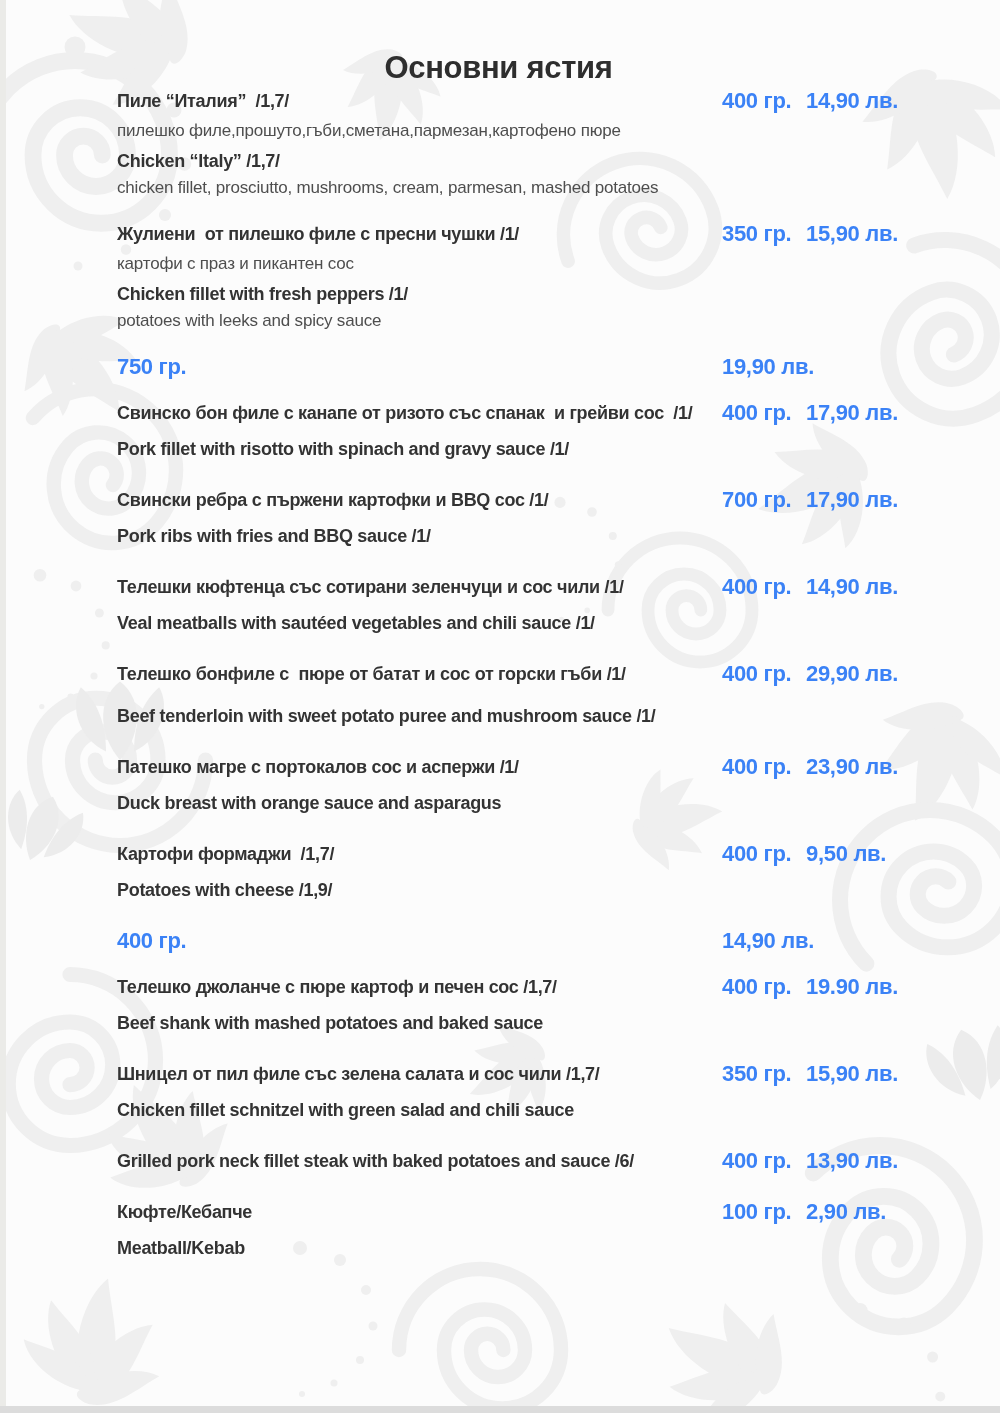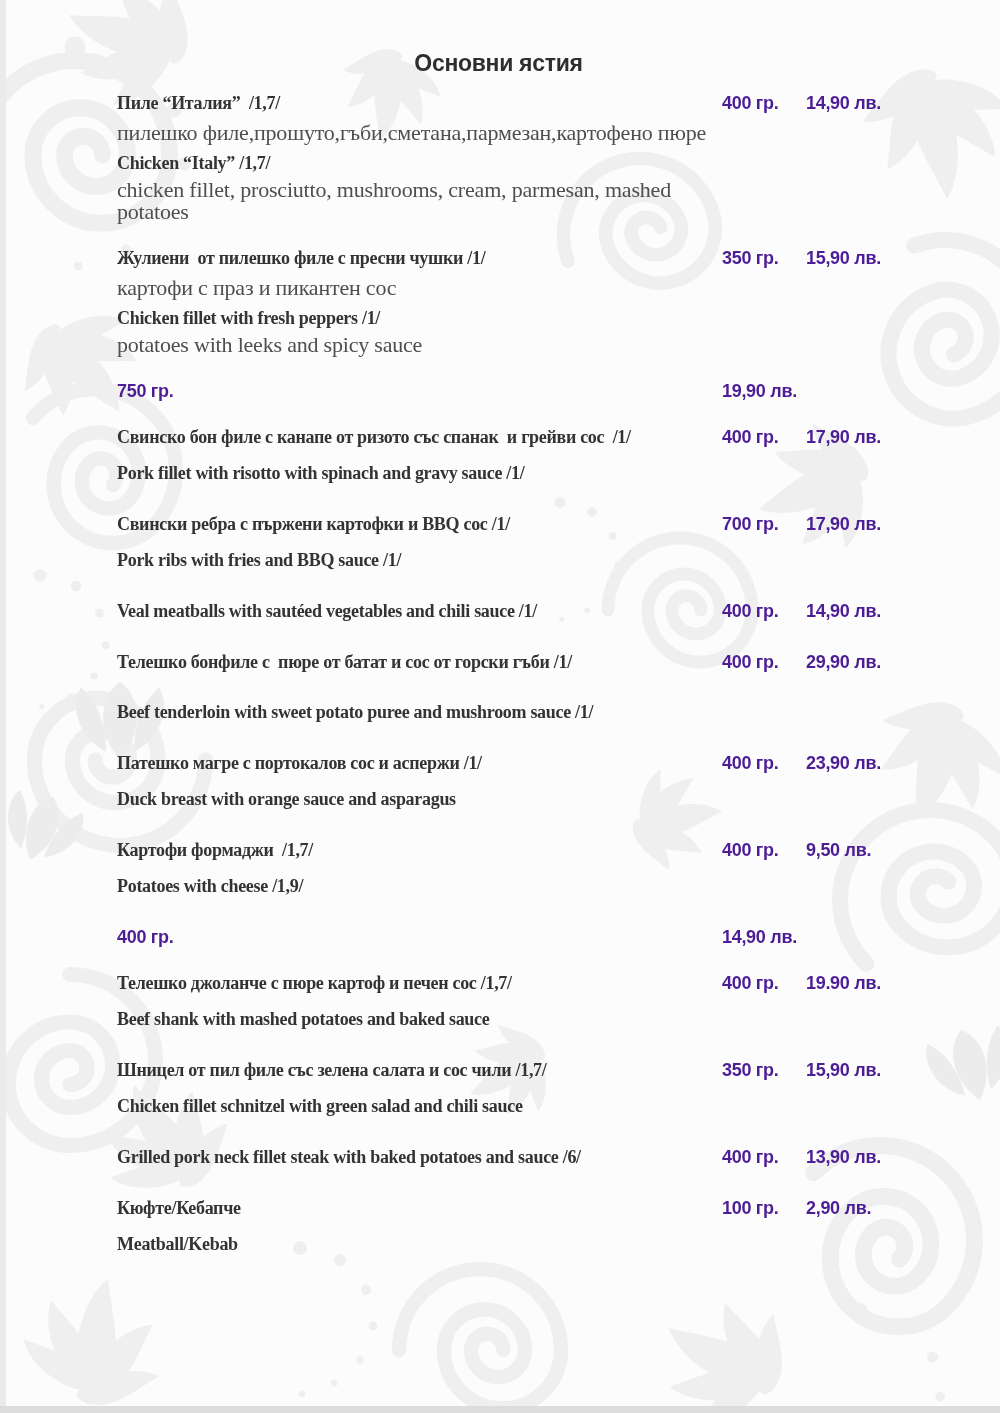--- a/index.html
+++ b/index.html
@@ -25,62 +25,62 @@
     position: absolute; left: 0; bottom: 0; width: 100%; height: 7px;
     background: #dcdcdc; z-index: 2;
   }
   .content {
     position: relative;
     z-index: 1;
     padding: 50px 120px 0 117px;
   }
   .page-title {
     text-align: center;
-    font-size: 23px;
+    font-size: 31px;
     font-weight: 700;
     letter-spacing: -0.3px;
     color: #2e2e2e;
-    margin-bottom: 15px;
+    margin-bottom: 4px;
   }
   .menu-items .item {
     display: grid;
     grid-template-columns: 605px 84px 1fr;
     align-items: start;
     margin-bottom: 24px;
   }
-  .item-text { grid-column: 1; font-family: Liberation Serif, serif; }
+  .item-text { grid-column: 1; }
   .name {
     font-size: 18px;
     font-weight: 700;
     line-height: 22px;
     letter-spacing: -0.3px;
     color: #333333;
     white-space: pre-wrap;
   }
   .name-bg { margin-bottom: 8px; }
   .item.two-line .name-bg { margin-bottom: 14px; }
   .desc {
-    font-size: 22px;
+    font-size: 17px;
     font-weight: 400;
     line-height: 22px;
     letter-spacing: -0.2px;
     color: #4e4e4e;
     white-space: pre-wrap;
   }
   .desc-bg { margin-bottom: 8px; }
   .name-en { margin-bottom: 5px; }
   .desc-en { margin-bottom: 0; }
   
-  .menu-items .item:nth-child(7) .name-en { margin-top: 28px; }
+  .menu-items .item:nth-child(7) .name-en { margin-top: 20px; }
   .weight, .price {
-    font-size: 18px;
+    font-size: 22px;
     font-weight: 700;
     line-height: 22px;
     letter-spacing: -0.3px;
-    color: #4c1d95;
+    color: #3b82f6;
     white-space: nowrap;
   }
 </style>
 </head>
 <body>
 
 <svg class="bg-pattern" width="1000" height="1413" viewBox="0 0 1000 1413" xmlns="http://www.w3.org/2000/svg">
   <defs>
     <path id="spiral" d="M -90,0 A 90,90 0 1 1 90,0 A 65,65 0 1 1 -40,0 A 45,45 0 1 1 50,0 A 30,30 0 1 1 -10,0 A 18,18 0 1 1 26,0" fill="none" stroke="#efefef" stroke-width="16" stroke-linecap="round"></path>
     <path id="leaf" d="M0,0 C10,-34 38,-62 64,-66 C52,-40 46,-8 20,6 C6,12 -4,8 0,0 Z" fill="#efefef"></path>
@@ -188,20 +188,21 @@
 
       <div class="name name-en">Pork ribs with fries and BBQ sauce /1/</div>
 
     </div>
     <div class="weight">700 гр.</div>
     <div class="price">17,90 лв.</div>
   </div>
 
   <div class="item two-line">
     <div class="item-text">
+      <div class="name name-bg">Телешки кюфтенца със сотирани зеленчуци и сос чили /1/</div>
 
       <div class="name name-en">Veal meatballs with sautéed vegetables and chili sauce /1/</div>
 
     </div>
     <div class="weight">400 гр.</div>
     <div class="price">14,90 лв.</div>
   </div>
 
   <div class="item two-line">
     <div class="item-text">

